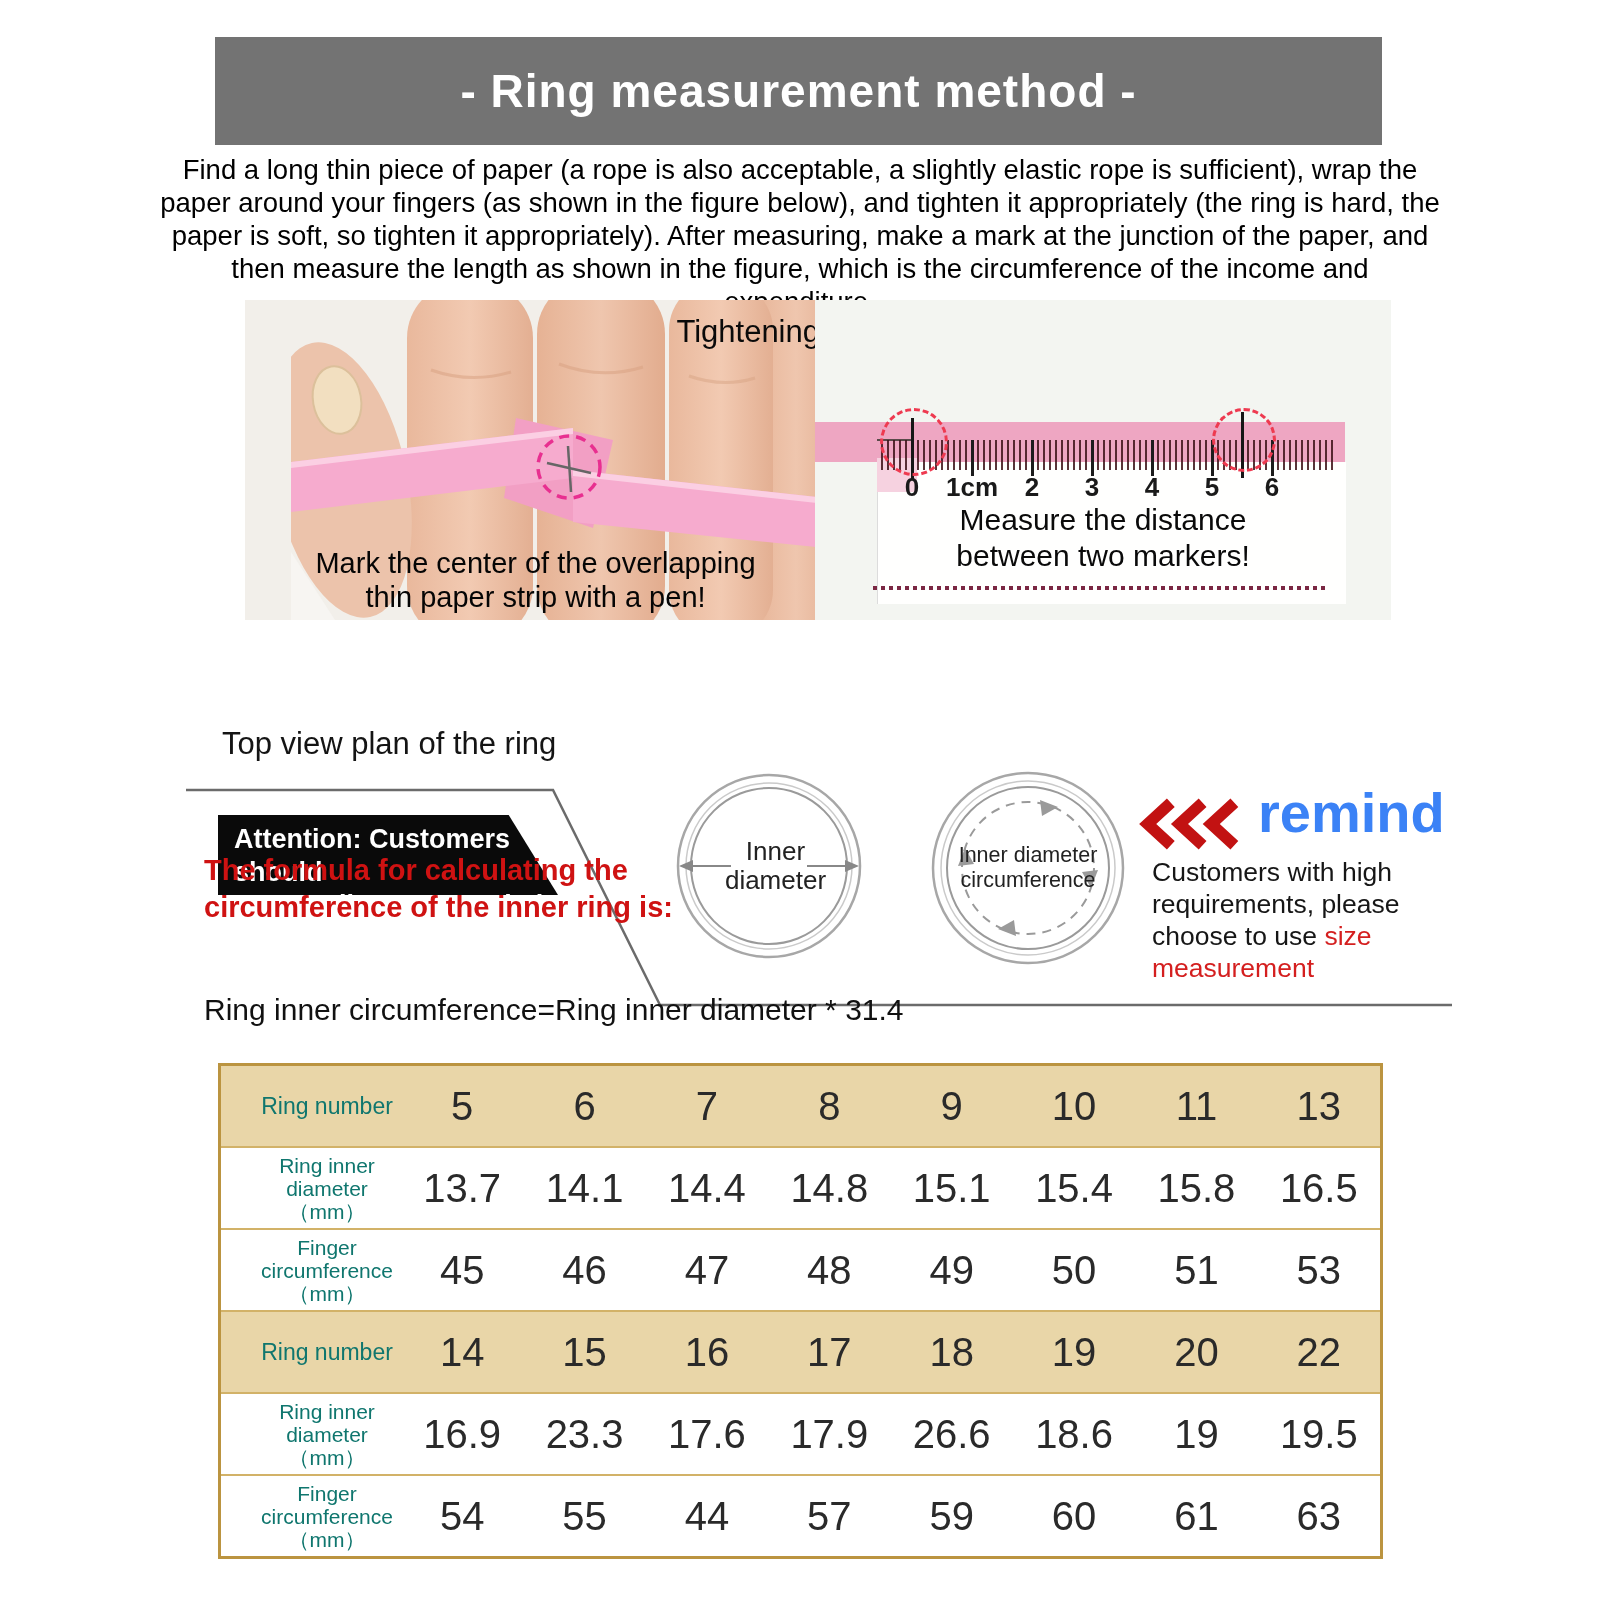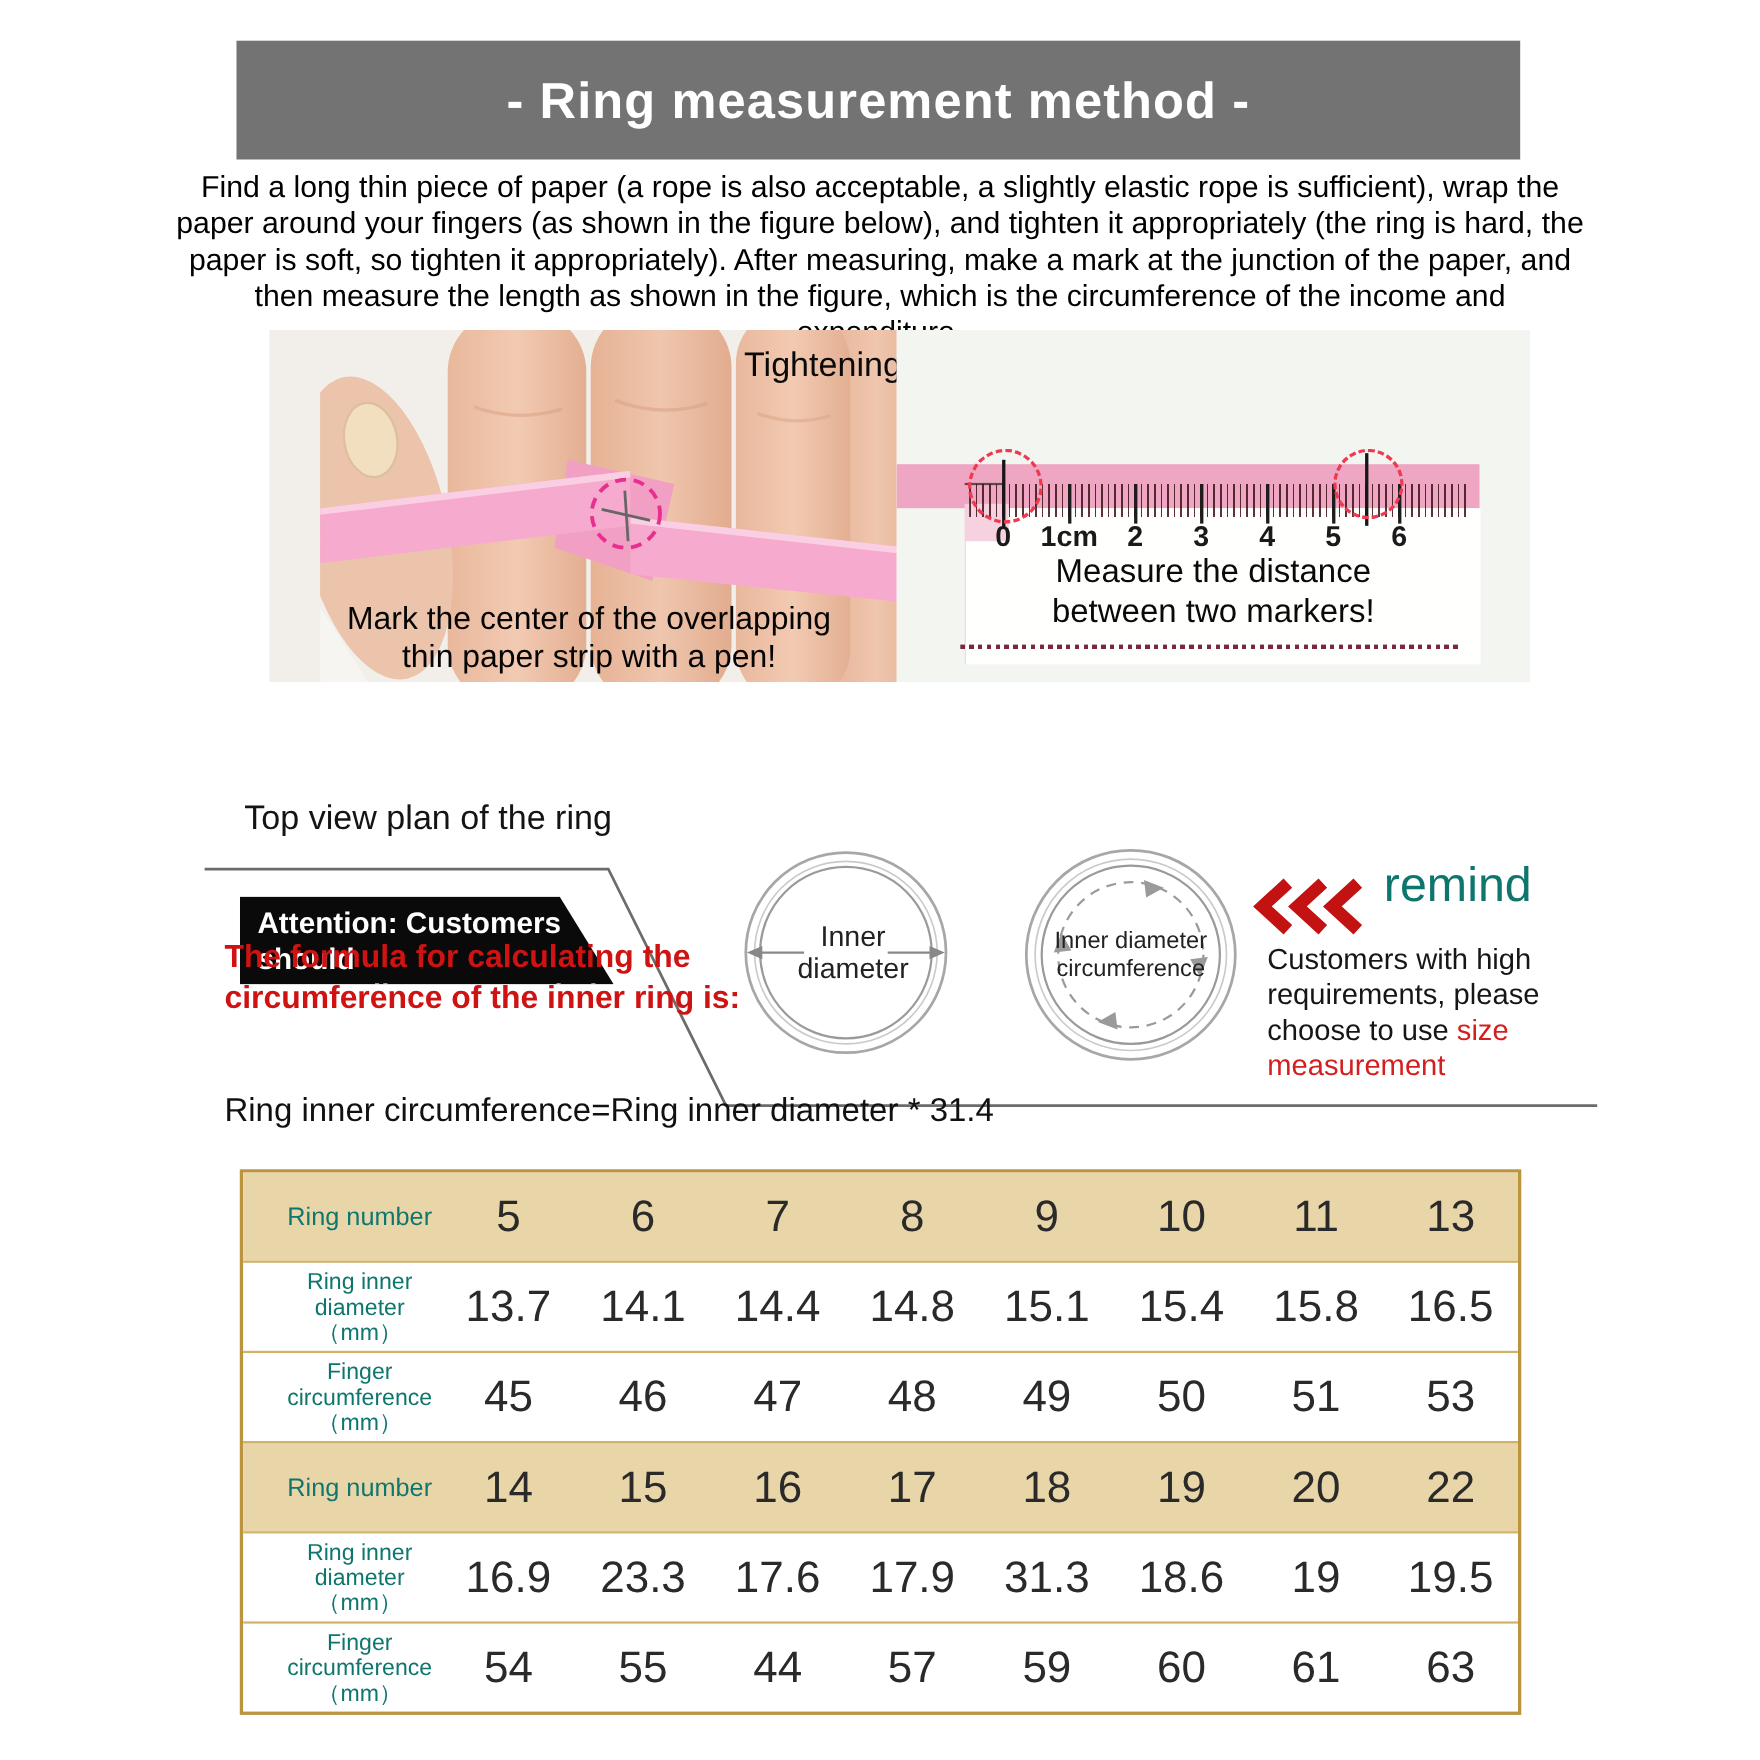--- a/index.html
+++ b/index.html
@@ -50,21 +50,21 @@
   .formulaLabel{left:204px;top:852px;font-size:29px;font-weight:700;line-height:37px;color:#cf1212;}
   .formulaText{left:204px;top:993px;font-size:30px;color:#111;}
 
   .ring{display:flex;align-items:center;justify-content:center;}
   #ring1{left:673px;top:770px;width:192px;height:192px;}
   #ring2{left:928px;top:768px;width:200px;height:200px;}
   .ring svg{position:absolute;left:0;top:0;}
   .ringlab{position:relative;text-align:center;font-size:26px;line-height:29px;color:#222;margin-left:13px;}
   .ringlab2{position:relative;text-align:center;font-size:21.5px;line-height:25px;color:#222;}
 
-  .remindword{left:1258px;top:780px;font-size:44px;font-weight:400;color:#0f766e;}
+  .remindword{left:1258px;top:780px;font-size:56px;font-weight:700;color:#3b82f6;}
   .chevrons{left:1138px;top:798px;}
   .remindbody{left:1152px;top:856px;width:262px;font-size:26.5px;line-height:32px;color:#161616;}
   .remindbody .red{color:#d41f1f;}
 
   
   .sizetable{left:218px;top:1063px;width:1159px;border:3px solid #bb9440;background:#ffffff;}
   .trow{display:flex;height:80px;align-items:center;}
   .trow.sep{border-top:2px solid #d2b268;}
   .trow.tan{background:#e9d6a8;}
   .tlabel{width:148px;text-align:center;font-size:21px;line-height:23px;color:#0f766e;margin-left:32px;}
@@ -256,21 +256,21 @@
       <div class="tcell">22</div>
     </div>
     <div class="trow sep">
       <div class="tlabel pre">Ring inner
 diameter
 （mm）</div>
       <div class="tcell">16.9</div>
       <div class="tcell">23.3</div>
       <div class="tcell">17.6</div>
       <div class="tcell">17.9</div>
-      <div class="tcell">31.3</div>
+      <div class="tcell">26.6</div>
       <div class="tcell">18.6</div>
       <div class="tcell">19</div>
       <div class="tcell">19.5</div>
     </div>
     <div class="trow sep">
       <div class="tlabel pre">Finger
 circumference
 （mm）</div>
       <div class="tcell">54</div>
       <div class="tcell">55</div>

